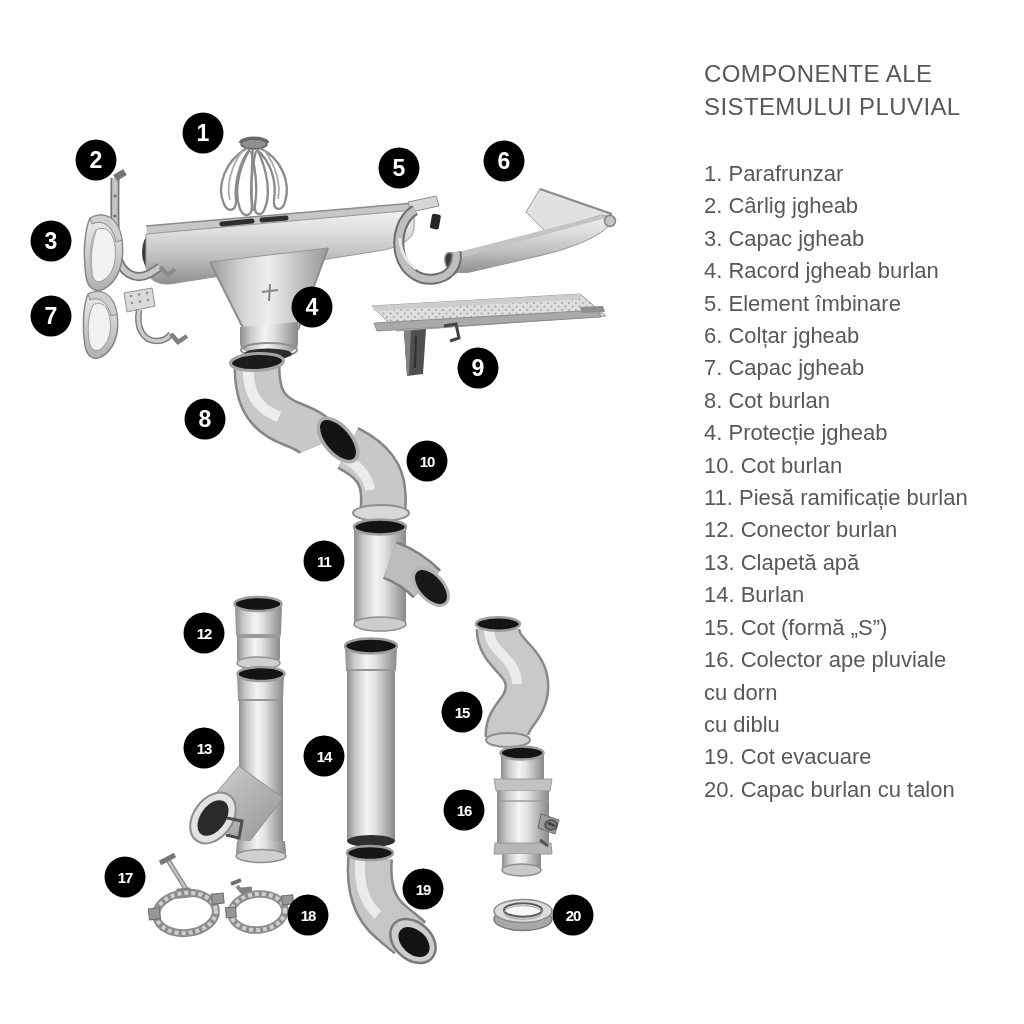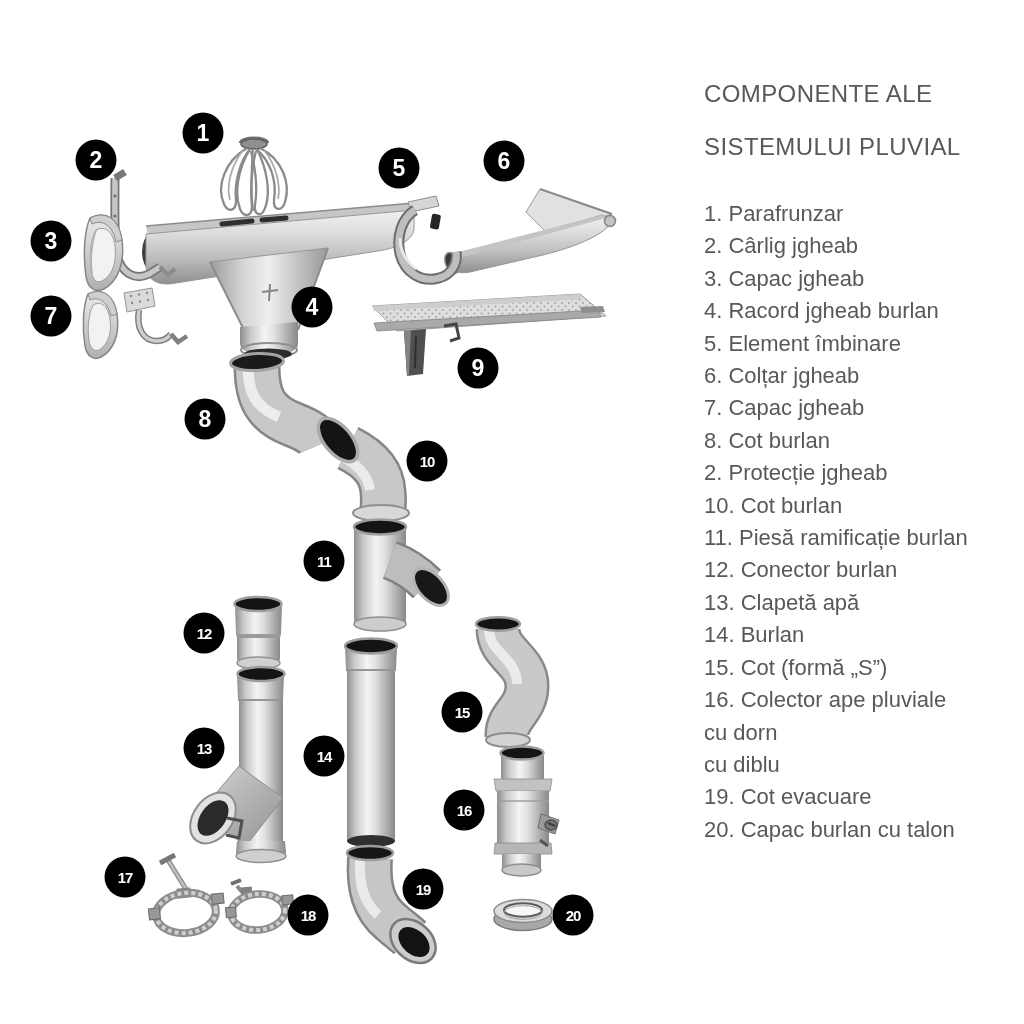--- a/index.html
+++ b/index.html
@@ -12,21 +12,21 @@
   .badge{
     position:absolute;width:41px;height:41px;border-radius:50%;
     background:#000;color:#fff;display:flex;align-items:center;justify-content:center;
     font-weight:bold;font-size:23px;line-height:1;
     transform:translate(-50%,-50%);user-select:none;
   }
   .badge.two{font-size:15px;letter-spacing:-1px;}
   
   .legend{position:absolute;left:704px;top:57px;width:312px;color:#56585c;}
   .legend-title{font-size:24px;line-height:33px;letter-spacing:.4px;}
-  .legend-title div{white-space:nowrap;margin-top:20px;}
+  .legend-title div{white-space:nowrap;}
   .legend-list{list-style:none;margin:35px 0 0 0;padding:0;font-size:22px;}
   .legend-list li div{line-height:32.4px;white-space:nowrap;}
   .legend-list li div:empty{display:none;}
 </style>
 </head>
 <body>
 
 <div id="stage">
 
   <div id="diagram">
@@ -328,21 +328,21 @@
       <li>
           <div>6. Colțar jgheab</div>
         </li>
       <li>
           <div>7. Capac jgheab</div>
         </li>
       <li>
           <div>8. Cot burlan</div>
         </li>
       <li>
-          <div>2. Protecție jgheab</div>
+          <div>4. Protecție jgheab</div>
         </li>
       <li>
           <div>10. Cot burlan</div>
         </li>
       <li>
           <div>11. Piesă ramificație burlan</div>
         </li>
       <li>
           <div>12. Conector burlan</div>
         </li>

